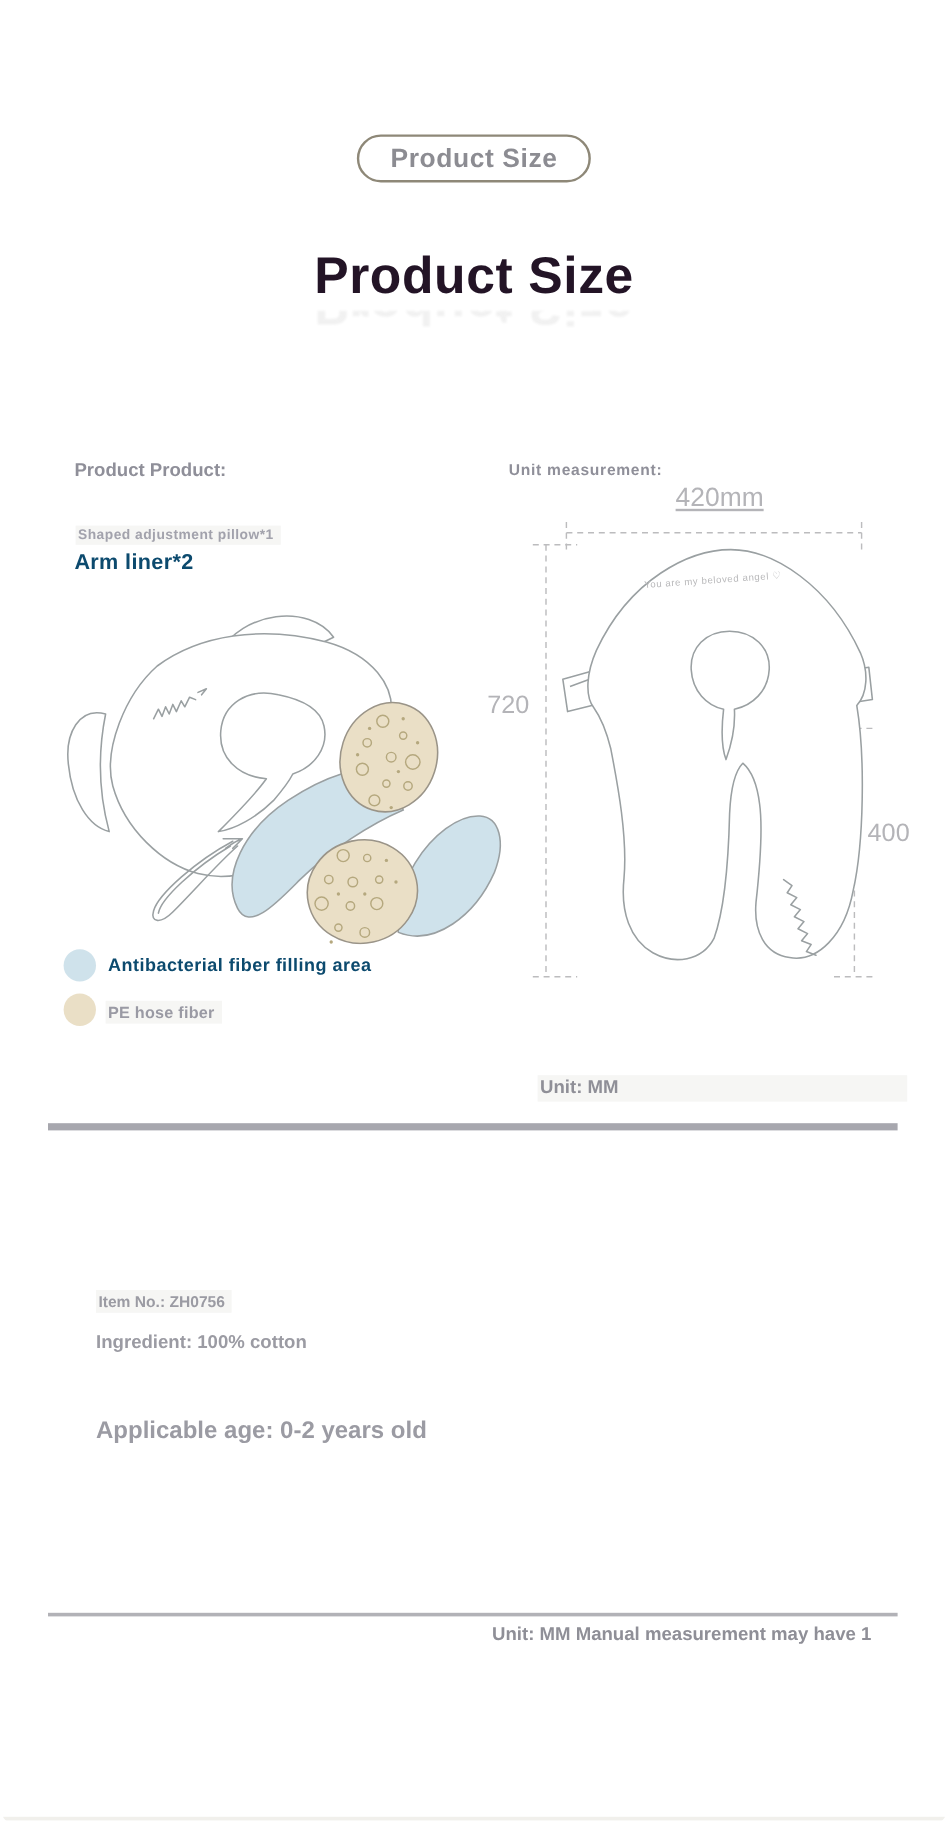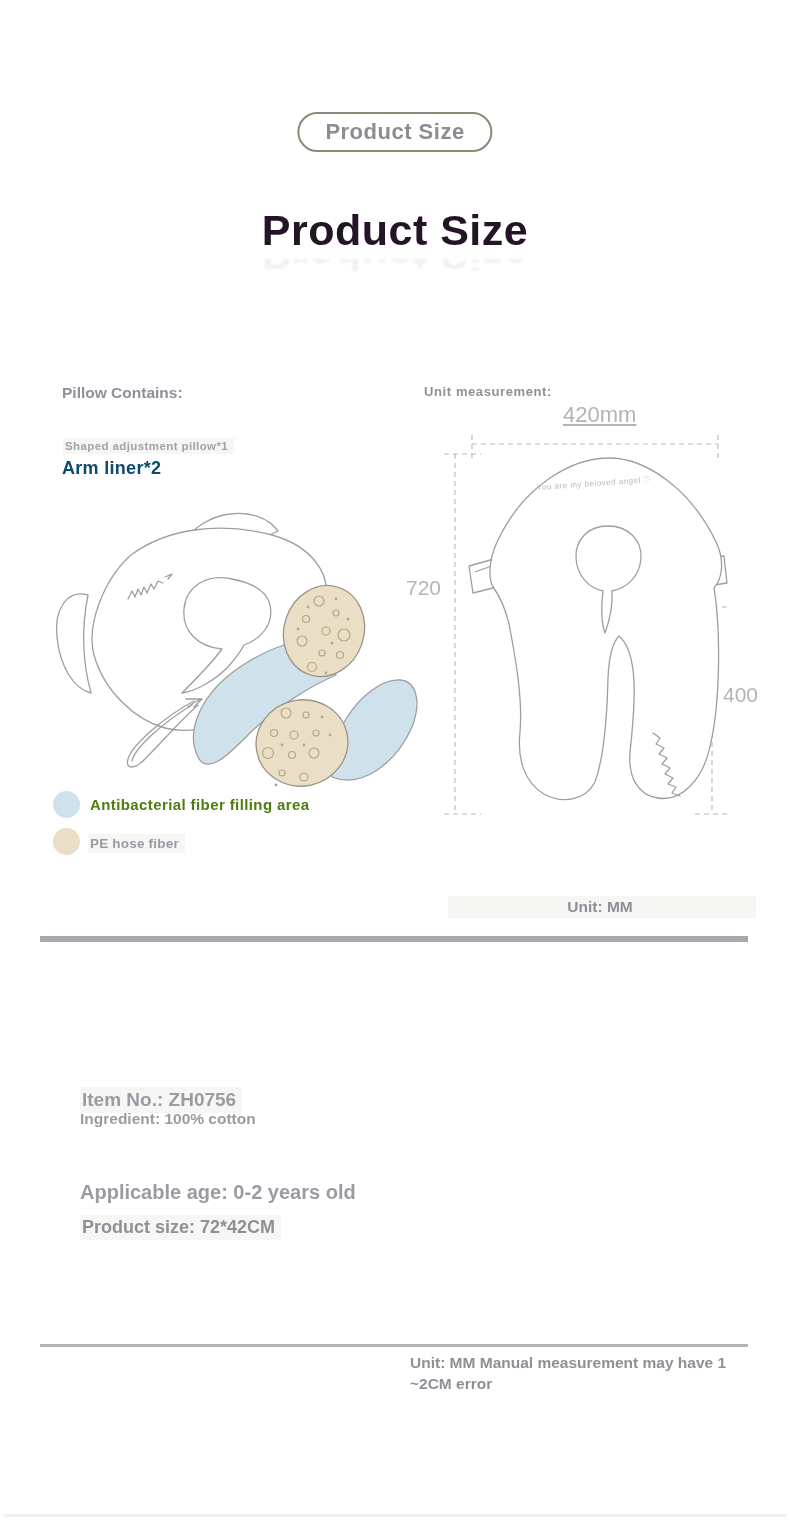--- a/index.html
+++ b/index.html
@@ -38,33 +38,33 @@
   .measure-title{top:384px;left:424px;font-size:13px;font-weight:bold;color:#8f8f99;letter-spacing:.6px;}
   .dim{color:#b4b4b8;}
   .dim-420{top:402px;left:563px;font-size:22px;text-decoration:underline;}
   .dim-720{top:576px;left:406px;font-size:21px;}
   .dim-400{top:683px;left:723px;font-size:21px;}
 
   
   .legend-dot{width:27px;height:27px;border-radius:50%;}
   .legend-dot-1{top:791px;left:53px;background:#cfe2eb;}
   .legend-dot-2{top:828px;left:53px;background:#eadfc6;}
-  .legend-label-1{top:796px;left:90px;font-size:15px;font-weight:bold;color:#4d7c0f;letter-spacing:.4px;}
+  .legend-label-1{top:796px;left:90px;font-size:15px;font-weight:bold;color:#0c4a6e;letter-spacing:.4px;}
   .legend-label-2{top:834px;left:88px;font-size:13.5px;font-weight:bold;color:#9a9aa4;letter-spacing:.2px;}
 
-  .unit-mm{top:896px;left:448px;width:300px;text-align:center;font-size:15.5px;font-weight:bold;color:#8f8f97;}
+  .unit-mm{top:896px;left:448px;width:300px;text-align:left;font-size:15.5px;font-weight:bold;color:#8f8f97;}
 
   .divider-thick{top:936px;left:40px;width:708px;height:6px;background:#a7a7ae;}
   .divider-thin{top:1344px;left:40px;width:708px;height:3px;background:#b2b2b7;}
   .bottom-edge{top:1514px;left:0;width:790px;height:3px;background:#f1f0ec;}
 
   
   .detail{left:80px;color:#9b9ba3;font-weight:bold;white-space:nowrap;}
   .d0{top:1038px;font-size:16.5px;}
-  .d1{top:1075px;font-size:19px;margin-top:12px;}
+  .d1{top:1075px;font-size:13px;}
   .d2{top:1110px;font-size:15.5px;}
   .d3{top:1147px;font-size:13px;}
   .d4{top:1181px;font-size:20px;}
   .d5{top:1215px;font-size:18px;color:#8f8f97;}
 
   .footer-note{
     top:1353px;left:410px;width:350px;
     font-size:15.5px;font-weight:bold;color:#8f8f97;line-height:1.35;
   }
 
@@ -75,21 +75,21 @@
 </head>
 <body>
 
 <div id="page">
 
   <div class="abs badge">Product Size</div>
 
   <div class="abs h1">Product Size</div>
   <div class="abs h1-reflect">Product Size</div>
 
-  <div class="abs contains-title">Pillow Contains:</div>
+  <div class="abs contains-title">Product Product:</div>
   <div class="abs contains-item-small chip">Shaped adjustment pillow*1</div>
   <div class="abs contains-item-big">Arm liner*2</div>
 
   <svg class="abs" style="top:495px;left:36px;" width="390" height="292" viewBox="0 0 390 292">
 
     <path class="fw" d="M146,50 C166,14 222,8 242,36 L200,56 Z"></path>
 
     <path class="fw" d="M52,100 C30,94 18,116 21,142 C24,172 38,194 55,198 C46,165 46,130 52,100 Z"></path>
 
     <path class="fw" d="M95,60 C130,34 182,26 236,40 C272,50 296,76 289,106
@@ -211,23 +211,21 @@
     <text x="112" y="60" font-size="8" fill="#b8b8ba" letter-spacing="0.5" transform="rotate(-4 112 60)" font-family="Liberation Sans, sans-serif">You are my beloved angel ♡</text>
   </svg>
 
   <div class="abs unit-mm chip">Unit: MM</div>
 
   <div class="abs divider-thick"></div>
 
   <div class="abs detail d1 chip">Item No.: ZH0756</div>
   <div class="abs detail d2">Ingredient: 100% cotton</div>
   <div class="abs detail d4">Applicable age: 0-2 years old</div>
-  <div class="abs detail d5 chip">Product size: 72*42CM</div>
 
   <div class="abs divider-thin"></div>
   <div class="abs footer-note">
     <div>Unit: MM Manual measurement may have 1</div>
-    <div>~2CM error</div>
   </div>
 
   <div class="abs bottom-edge"></div>
 
 </div>
 
 </body></html>

